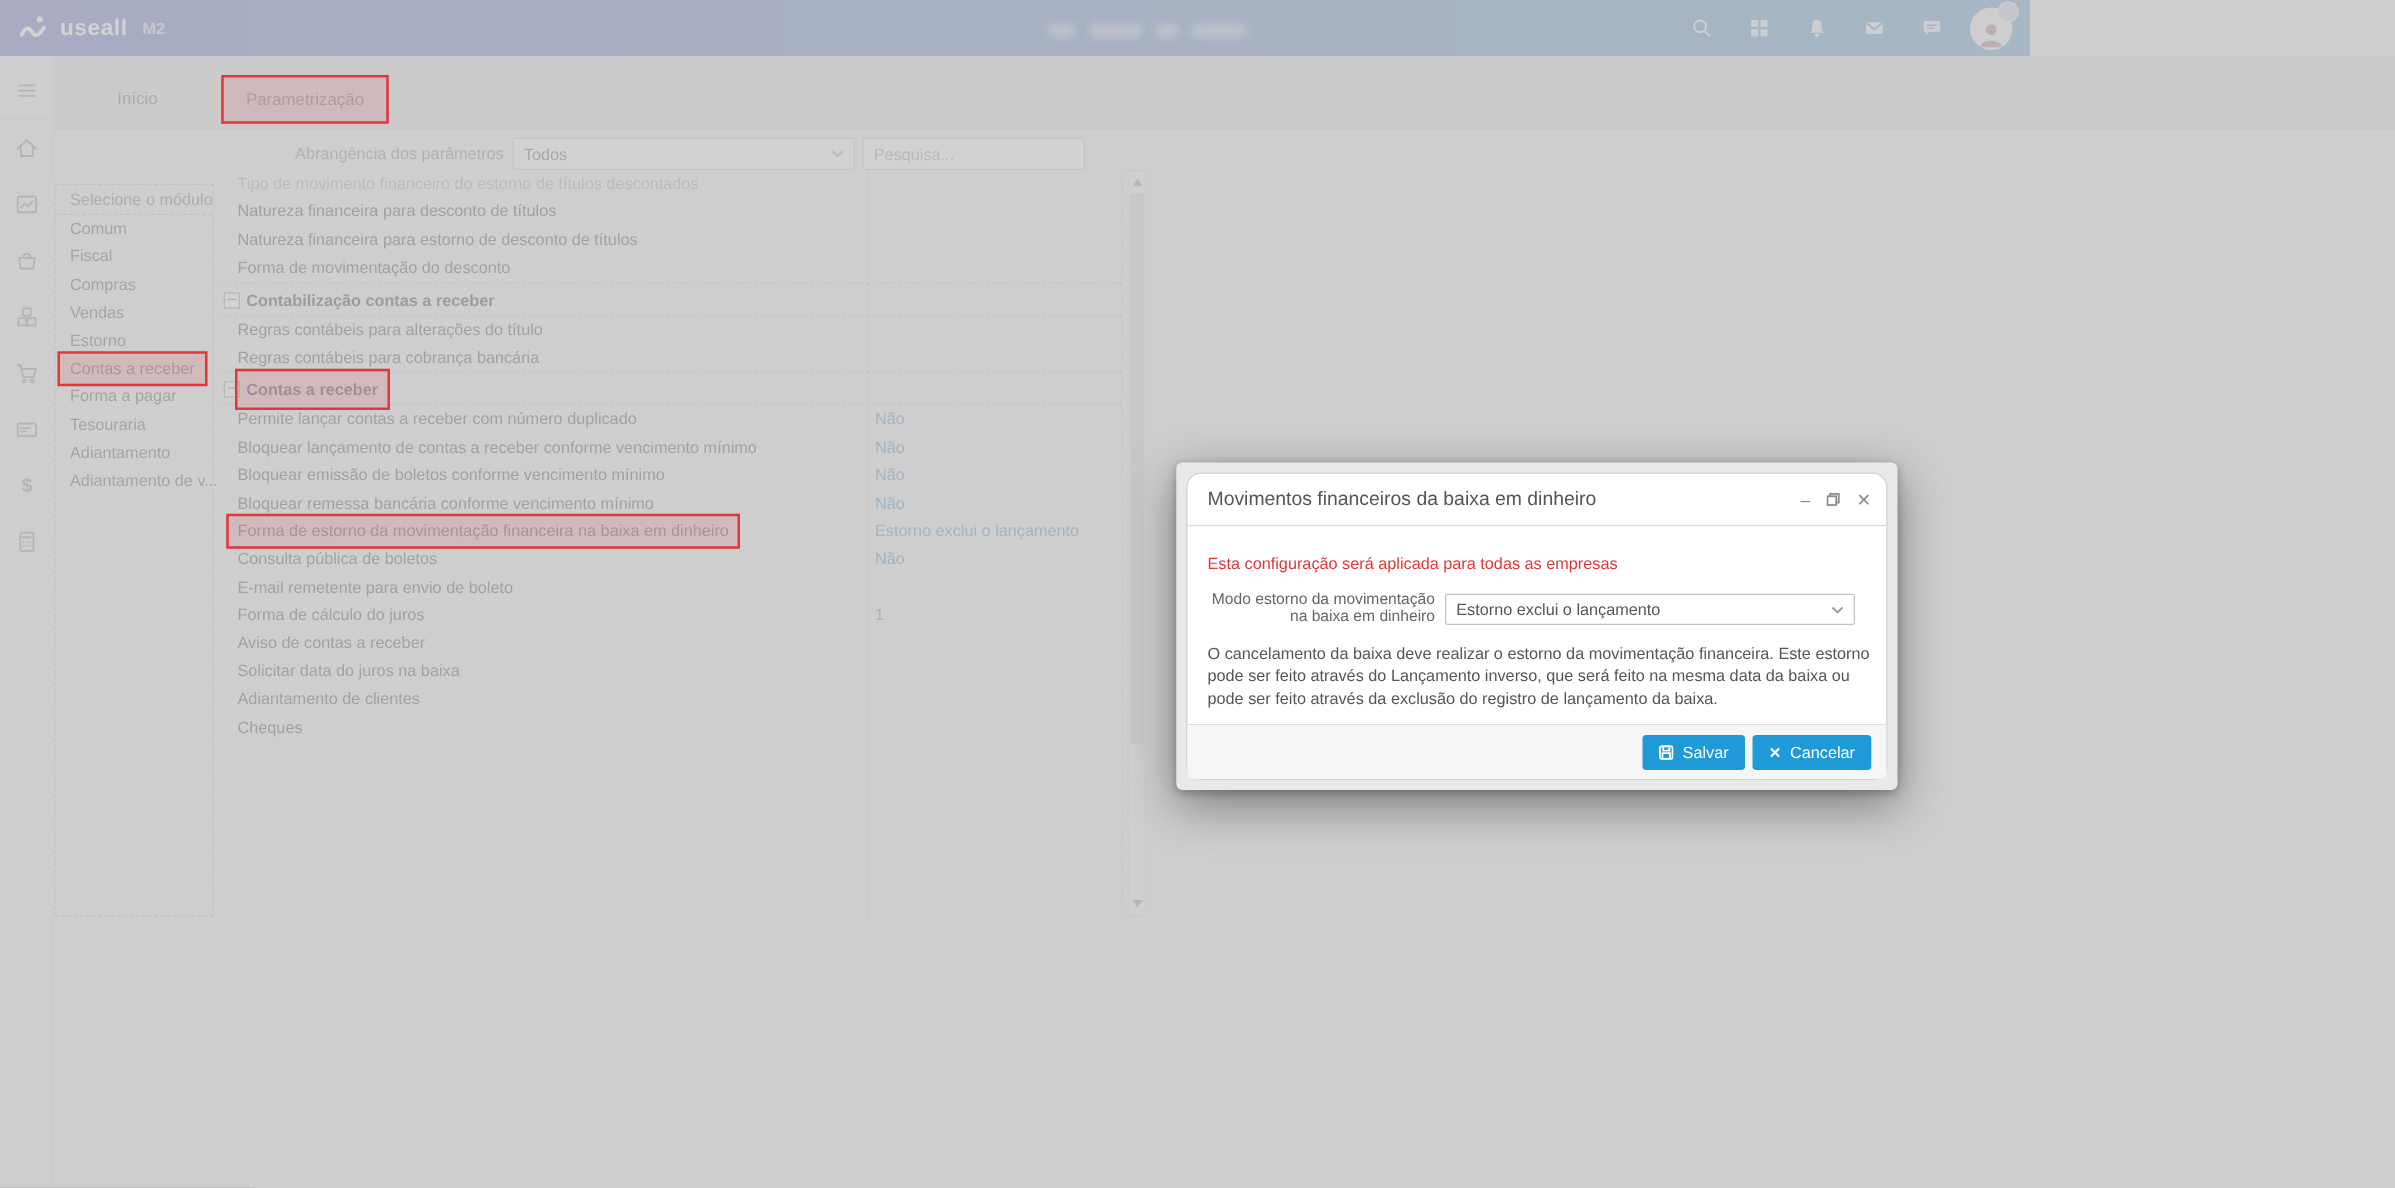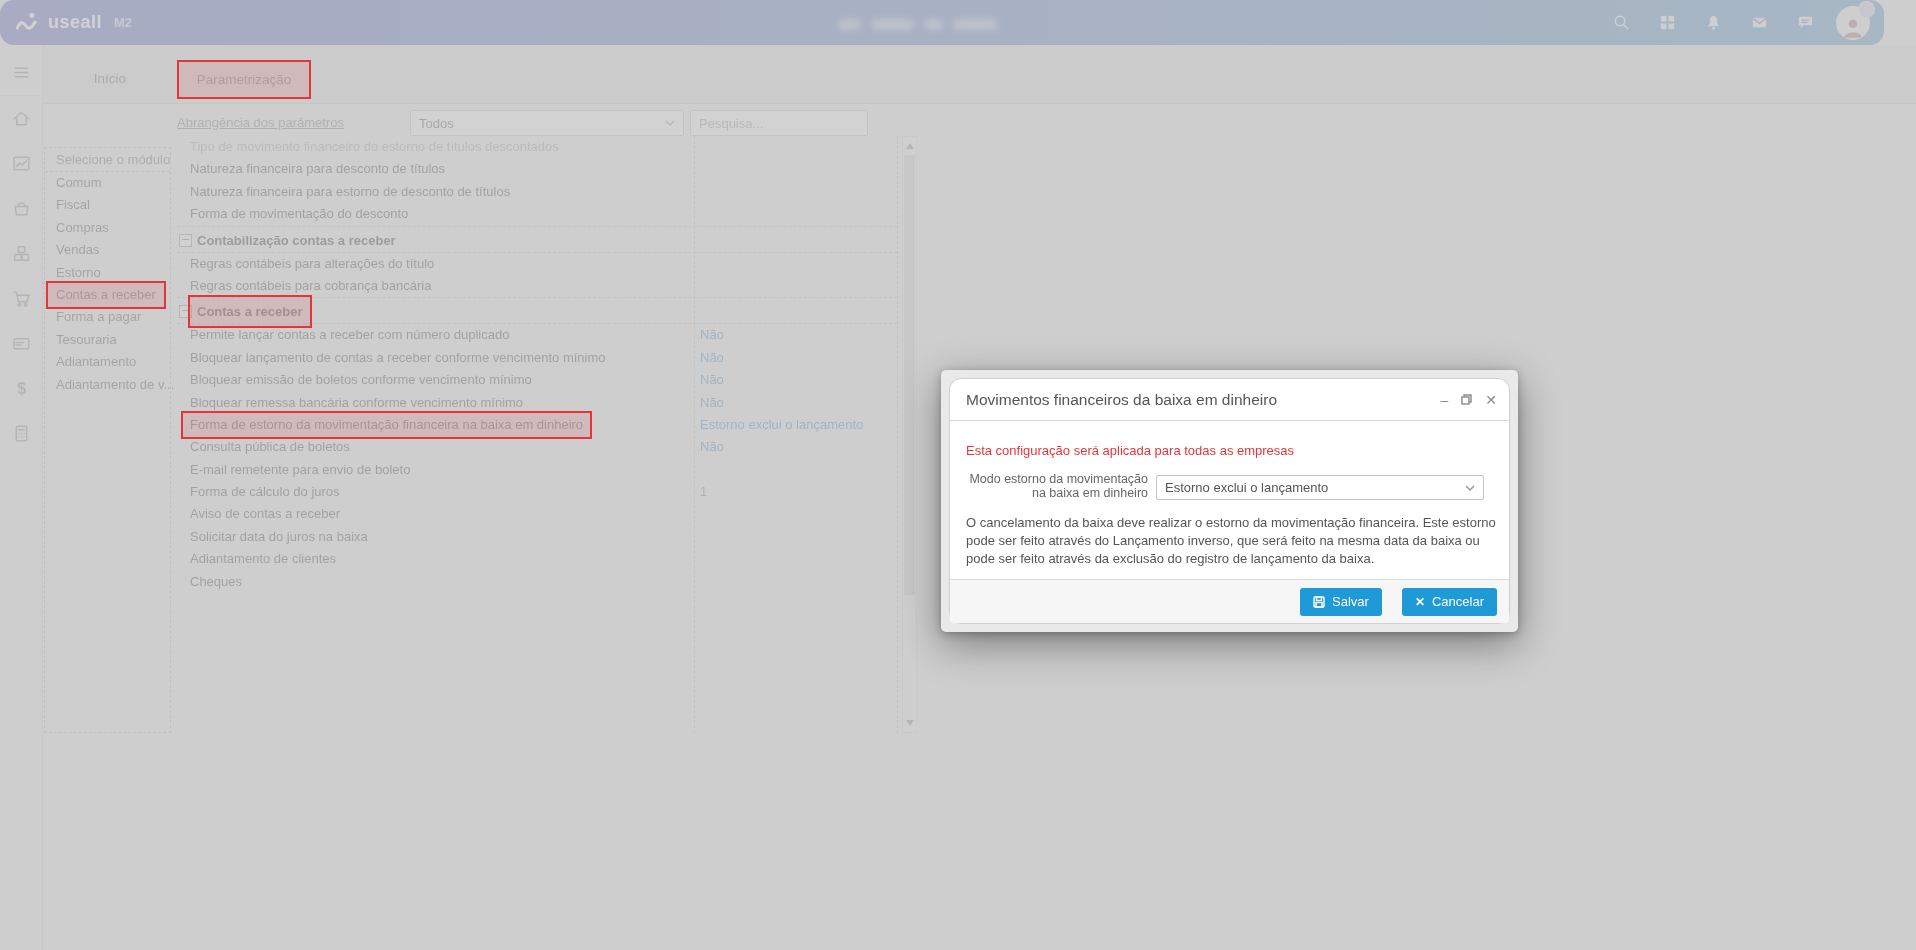--- a/index.html
+++ b/index.html
@@ -1,21 +1,21 @@
 <!DOCTYPE html>
 <html style="--accent-blue: #1f9ad7; --annotation-red: #e0383a; --value-blue: #3a86c8; --topbar-left: #5a65c0; --topbar-right: #5593c5;"><head>
 <meta charset="utf-8">
 <style>
   html,body{margin:0;padding:0;background:#9a9a9a;}
   .app{position:relative;width:1916px;height:950px;overflow:hidden;
        font-family:"Liberation Sans",sans-serif;background:#f0f0f0;}
 
   
-  .topbar{position:absolute;left:0;top:0;width:1884px;height:45px;
-          background:linear-gradient(90deg,var(--topbar-left),var(--topbar-right));border-radius:14px;}
+  .topbar{position:absolute;left:0;top:0;width:1624px;height:45px;
+          background:linear-gradient(90deg,var(--topbar-left),var(--topbar-right));}
   .brand{position:absolute;left:14px;top:0;height:45px;display:flex;align-items:center;gap:8px;}
   .brand .logo{width:26px;height:26px;}
   .brand .bname{color:#fff;font-size:18px;font-weight:bold;letter-spacing:.5px;}
   .brand .bprod{color:rgba(255,255,255,.75);font-size:13px;font-weight:bold;margin-left:4px;}
   .watermark{position:absolute;left:838px;top:16px;width:160px;height:16px;display:flex;gap:10px;align-items:center;filter:blur(3px);}
   .watermark i{display:block;height:11px;border-radius:6px;background:rgba(255,255,255,.5);}
   .tb-icons{position:absolute;right:0;top:0;height:45px;display:flex;align-items:center;}
   .tb-icon{width:46px;height:45px;display:flex;align-items:center;justify-content:center;cursor:pointer;}
   .tb-icon svg{width:17px;height:17px;stroke:rgba(255,255,255,.85);fill:none;stroke-width:1.6;}
   .tb-icon svg .fill{fill:rgba(255,255,255,.85);stroke:none;}
@@ -38,21 +38,21 @@
        font-size:13.5px;color:#5f5f5f;cursor:pointer;}
   .tab.t0{left:0;}
   .tab.t1{left:134px;background:#ececec;border:1px solid #d2d2d2;border-bottom:none;box-sizing:border-box;}
   .tab.hl::after{content:"";position:absolute;inset:-1px;border:2px solid var(--annotation-red);
                  background:rgba(224,56,58,.13);z-index:60;}
 
   
   .content-bg{position:absolute;left:43px;top:104px;width:1873px;height:846px;background:#f0f0f0;}
 
   .scope-label{position:absolute;left:177px;top:110px;width:226px;height:26px;line-height:26px;
-               font-size:13px;color:#7a7a7a;text-decoration:underline;}
+               text-align:right;font-size:13px;color:#7a7a7a;}
   .combo{position:absolute;background:#fff;border:1px solid #c3c3c3;box-sizing:border-box;border-radius:2px;
          font-size:13px;color:#555;display:flex;align-items:center;cursor:pointer;}
   .combo .cval{flex:1;padding-left:8px;white-space:nowrap;overflow:hidden;}
   .combo svg{width:10px;height:6px;margin-right:8px;stroke:#999;fill:none;stroke-width:1.5;flex:none;}
   .combo-scope{left:410px;top:110px;width:274px;height:26px;}
   .search{position:absolute;left:690px;top:110px;width:178px;height:26px;box-sizing:border-box;
           background:#fff;border:1px solid #c3c3c3;border-radius:2px;padding:0 8px;font-size:13px;color:#555;
           font-family:"Liberation Sans",sans-serif;}
   .search::placeholder{color:#999;}
 
@@ -103,21 +103,21 @@
   .wctrls{position:absolute;right:12px;top:0;height:42px;display:flex;align-items:center;gap:13px;}
   .wctrl{color:#8a8a8a;font-size:14px;line-height:14px;cursor:pointer;}
   .wctrl svg{width:11px;height:11px;stroke:#8a8a8a;fill:none;stroke-width:1.4;}
   .mbody{padding:22px 16px 0 16px;}
   .mwarning{color:var(--annotation-red);font-size:13px;margin-bottom:14px;}
   .mfield{display:flex;align-items:flex-end;}
   .mfield .flabel{width:182px;text-align:right;font-size:12.5px;color:#666;line-height:14px;}
   .mcombo{position:relative;margin-left:8px;width:328px;height:25px;}
   .mdesc{margin-top:14px;font-size:13px;color:#555;line-height:18px;width:530px;}
   .mfooter{position:absolute;left:0;right:0;bottom:0;height:44px;background:#f6f6f6;border-top:1px solid #dcdcdc;
-           border-radius:0 0 4px 4px;display:flex;align-items:center;justify-content:flex-end;padding-right:12px;gap:20px;box-sizing:border-box;}
+           border-radius:0 0 4px 4px;display:flex;align-items:center;justify-content:flex-end;padding-right:12px;gap:6px;box-sizing:border-box;}
   .btn{height:28px;display:flex;align-items:center;gap:7px;padding:0 13px;background:var(--accent-blue);
        color:#fff;font-size:13px;border:none;border-radius:3px;cursor:pointer;font-family:"Liberation Sans",sans-serif;}
   .btn svg{width:12px;height:12px;stroke:#fff;fill:none;stroke-width:1.4;}
   .btn .x{font-size:12px;font-weight:bold;line-height:12px;}
 </style>
 </head>
 <body>
 
 <div class="app">
 

